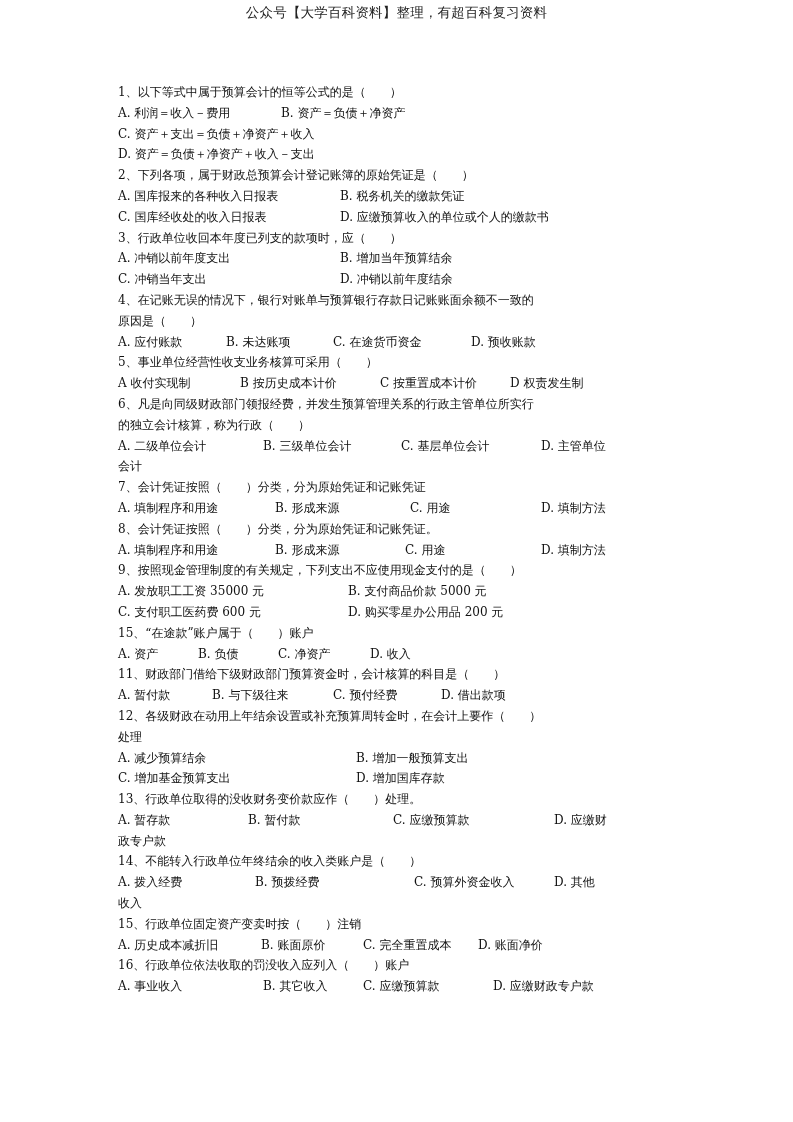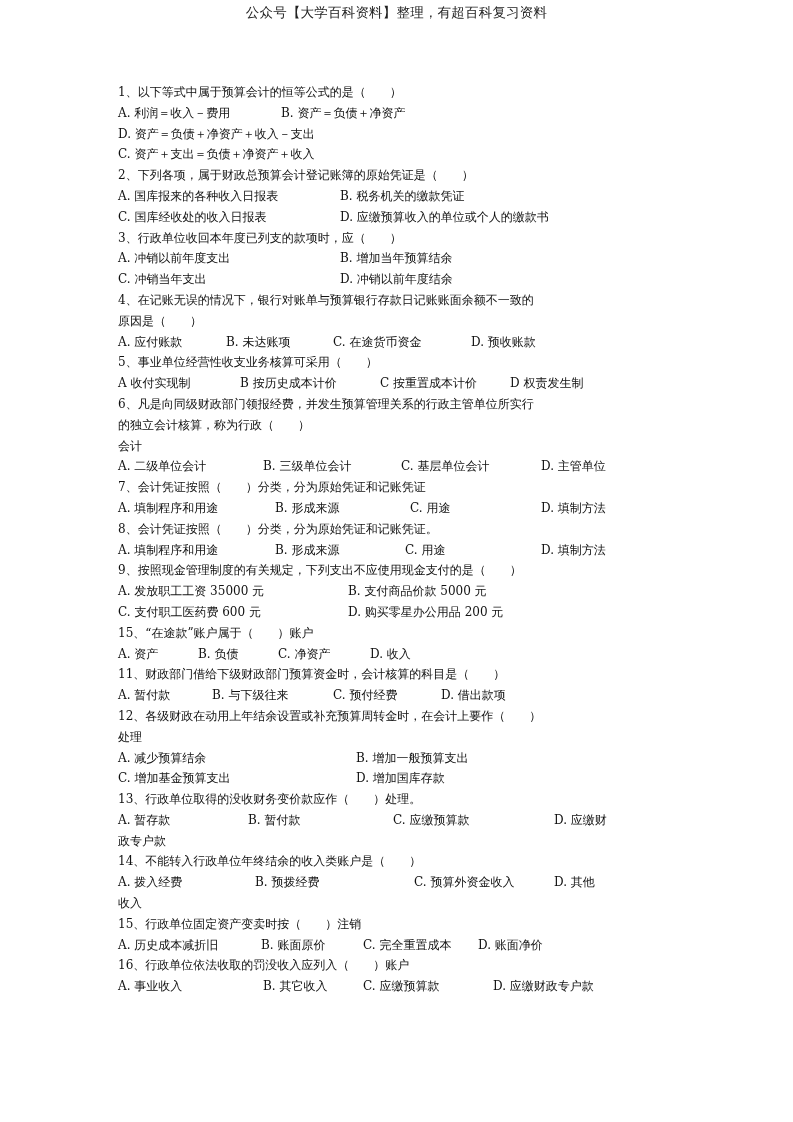--- a/index.html
+++ b/index.html
@@ -16,24 +16,24 @@
 
 <div class="header">公众号【大学百科资料】整理，有超百科复习资料</div>
 
 <div class="content" id="content">
     <div class="line">1、以下等式中属于预算会计的恒等公式的是（　　）</div>
     <div class="line">
       <span class="opt" style="left: 0px;">A. 利润＝收入－费用</span>
       <span class="opt" style="left: 163px;">B. 资产＝负债＋净资产</span>
     </div>
     <div class="line">
-      <span class="opt" style="left: 0px;">D. 资产＝负债＋净资产＋收入－支出</span>
+      <span class="opt" style="left: 0px;">C. 资产＋支出＝负债＋净资产＋收入</span>
     </div>
     <div class="line">
-      <span class="opt" style="left: 0px;">C. 资产＋支出＝负债＋净资产＋收入</span>
+      <span class="opt" style="left: 0px;">D. 资产＝负债＋净资产＋收入－支出</span>
     </div>
     <div class="line">2、下列各项，属于财政总预算会计登记账簿的原始凭证是（　　）</div>
     <div class="line">
       <span class="opt" style="left: 0px;">A. 国库报来的各种收入日报表</span>
       <span class="opt" style="left: 222px;">B. 税务机关的缴款凭证</span>
     </div>
     <div class="line">
       <span class="opt" style="left: 0px;">C. 国库经收处的收入日报表</span>
       <span class="opt" style="left: 222px;">D. 应缴预算收入的单位或个人的缴款书</span>
     </div>
@@ -56,27 +56,27 @@
     </div>
     <div class="line">5、事业单位经营性收支业务核算可采用（　　）</div>
     <div class="line">
       <span class="opt" style="left: 0px;">A 收付实现制</span>
       <span class="opt" style="left: 122px;">B 按历史成本计价</span>
       <span class="opt" style="left: 262px;">C 按重置成本计价</span>
       <span class="opt" style="left: 392px;">D 权责发生制</span>
     </div>
     <div class="line">6、凡是向同级财政部门领报经费，并发生预算管理关系的行政主管单位所实行</div>
     <div class="line">的独立会计核算，称为行政（　　）</div>
-    <div class="line">会计</div>
     <div class="line">
       <span class="opt" style="left: 0px;">A. 二级单位会计</span>
       <span class="opt" style="left: 145px;">B. 三级单位会计</span>
       <span class="opt" style="left: 283px;">C. 基层单位会计</span>
       <span class="opt" style="left: 423px;">D. 主管单位</span>
     </div>
+    <div class="line">会计</div>
     <div class="line">7、会计凭证按照（　　）分类，分为原始凭证和记账凭证</div>
     <div class="line">
       <span class="opt" style="left: 0px;">A. 填制程序和用途</span>
       <span class="opt" style="left: 157px;">B.  形成来源</span>
       <span class="opt" style="left: 292px;">C. 用途</span>
       <span class="opt" style="left: 423px;">D. 填制方法</span>
     </div>
     <div class="line">8、会计凭证按照（　　）分类，分为原始凭证和记账凭证。</div>
     <div class="line">
       <span class="opt" style="left: 0px;">A. 填制程序和用途</span>

